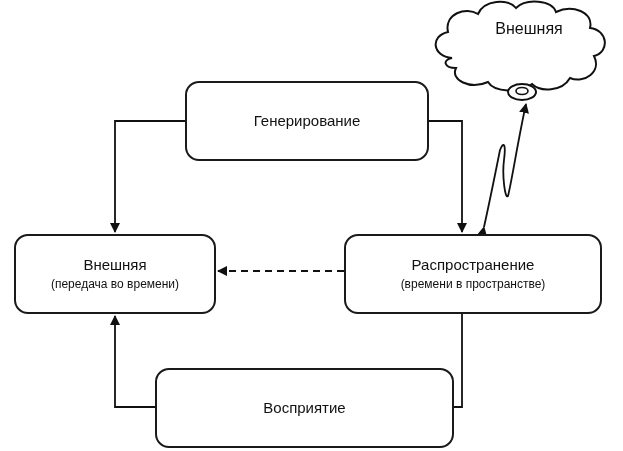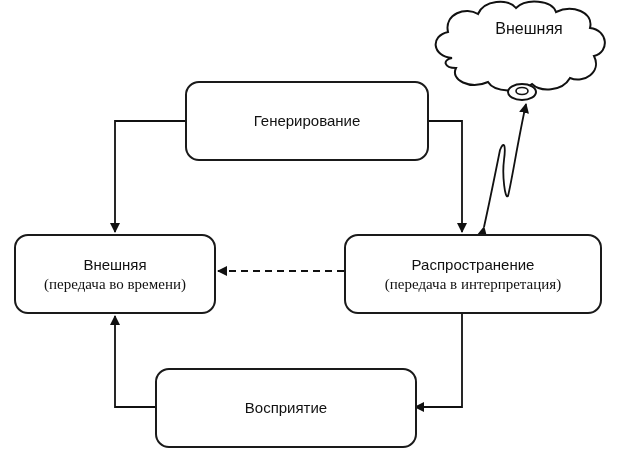--- a/index.html
+++ b/index.html
@@ -3,25 +3,25 @@
 <meta charset="utf-8">
 <style>
   html, body { margin:0; padding:0; background:#ffffff; }
   body { width:623px; height:451px; position:relative; overflow:hidden;
          font-family:"Liberation Sans", sans-serif; color:#111; }
   svg.lines { position:absolute; left:0; top:0; width:623px; height:451px; }
   .box { position:absolute; box-sizing:border-box; border:2px solid #1a1a1a;
          border-radius:14px; background:#fff; display:flex; flex-direction:column;
          align-items:center; justify-content:center; text-align:center; }
   .box .t1 { font-size:15px; line-height:20px; }
-  .box .t2 { font-size:15px; line-height:19px;font-family:Liberation Serif, serif; }
+  .box .t2 { font-size:12px; line-height:19px; }
   #box-gen { left:185px; top:81px; width:244px; height:80px; }
   #box-store { left:14px; top:234px; width:202px; height:80px; }
   #box-dist { left:344px; top:234px; width:258px; height:80px; }
-  #box-perc { left:155px; top:368px; width:262px; height:80px; }
+  #box-perc { left:155px; top:368px; width:299px; height:80px; }
   .cloud-text { position:absolute; left:470px; top:18px; width:118px; text-align:center;
          font-size:16px; line-height:22px; }
 </style>
 </head>
 <body>
 
 <svg class="lines" viewBox="0 0 623 451">
   <defs>
     <marker id="ah" markerWidth="10" markerHeight="10" refX="9" refY="5" orient="auto" markerUnits="userSpaceOnUse">
       <path d="M0,0 L10,5 L0,10 z" fill="#111"></path>
@@ -49,21 +49,21 @@
   <span class="t1">Генерирование</span>
 </div>
 
 <div class="box" id="box-store">
   <span class="t1">Внешняя</span>
   <span class="t2">(передача во времени)</span>
 </div>
 
 <div class="box" id="box-dist">
   <span class="t1">Распространение</span>
-  <span class="t2">(передача в интерпретация)</span>
+  <span class="t2">(времени в пространстве)</span>
 </div>
 
 <div class="box" id="box-perc">
   <span class="t1">Восприятие</span>
 </div>
 
 <div class="cloud-text">
   <div>Внешняя</div>
 </div>
 

